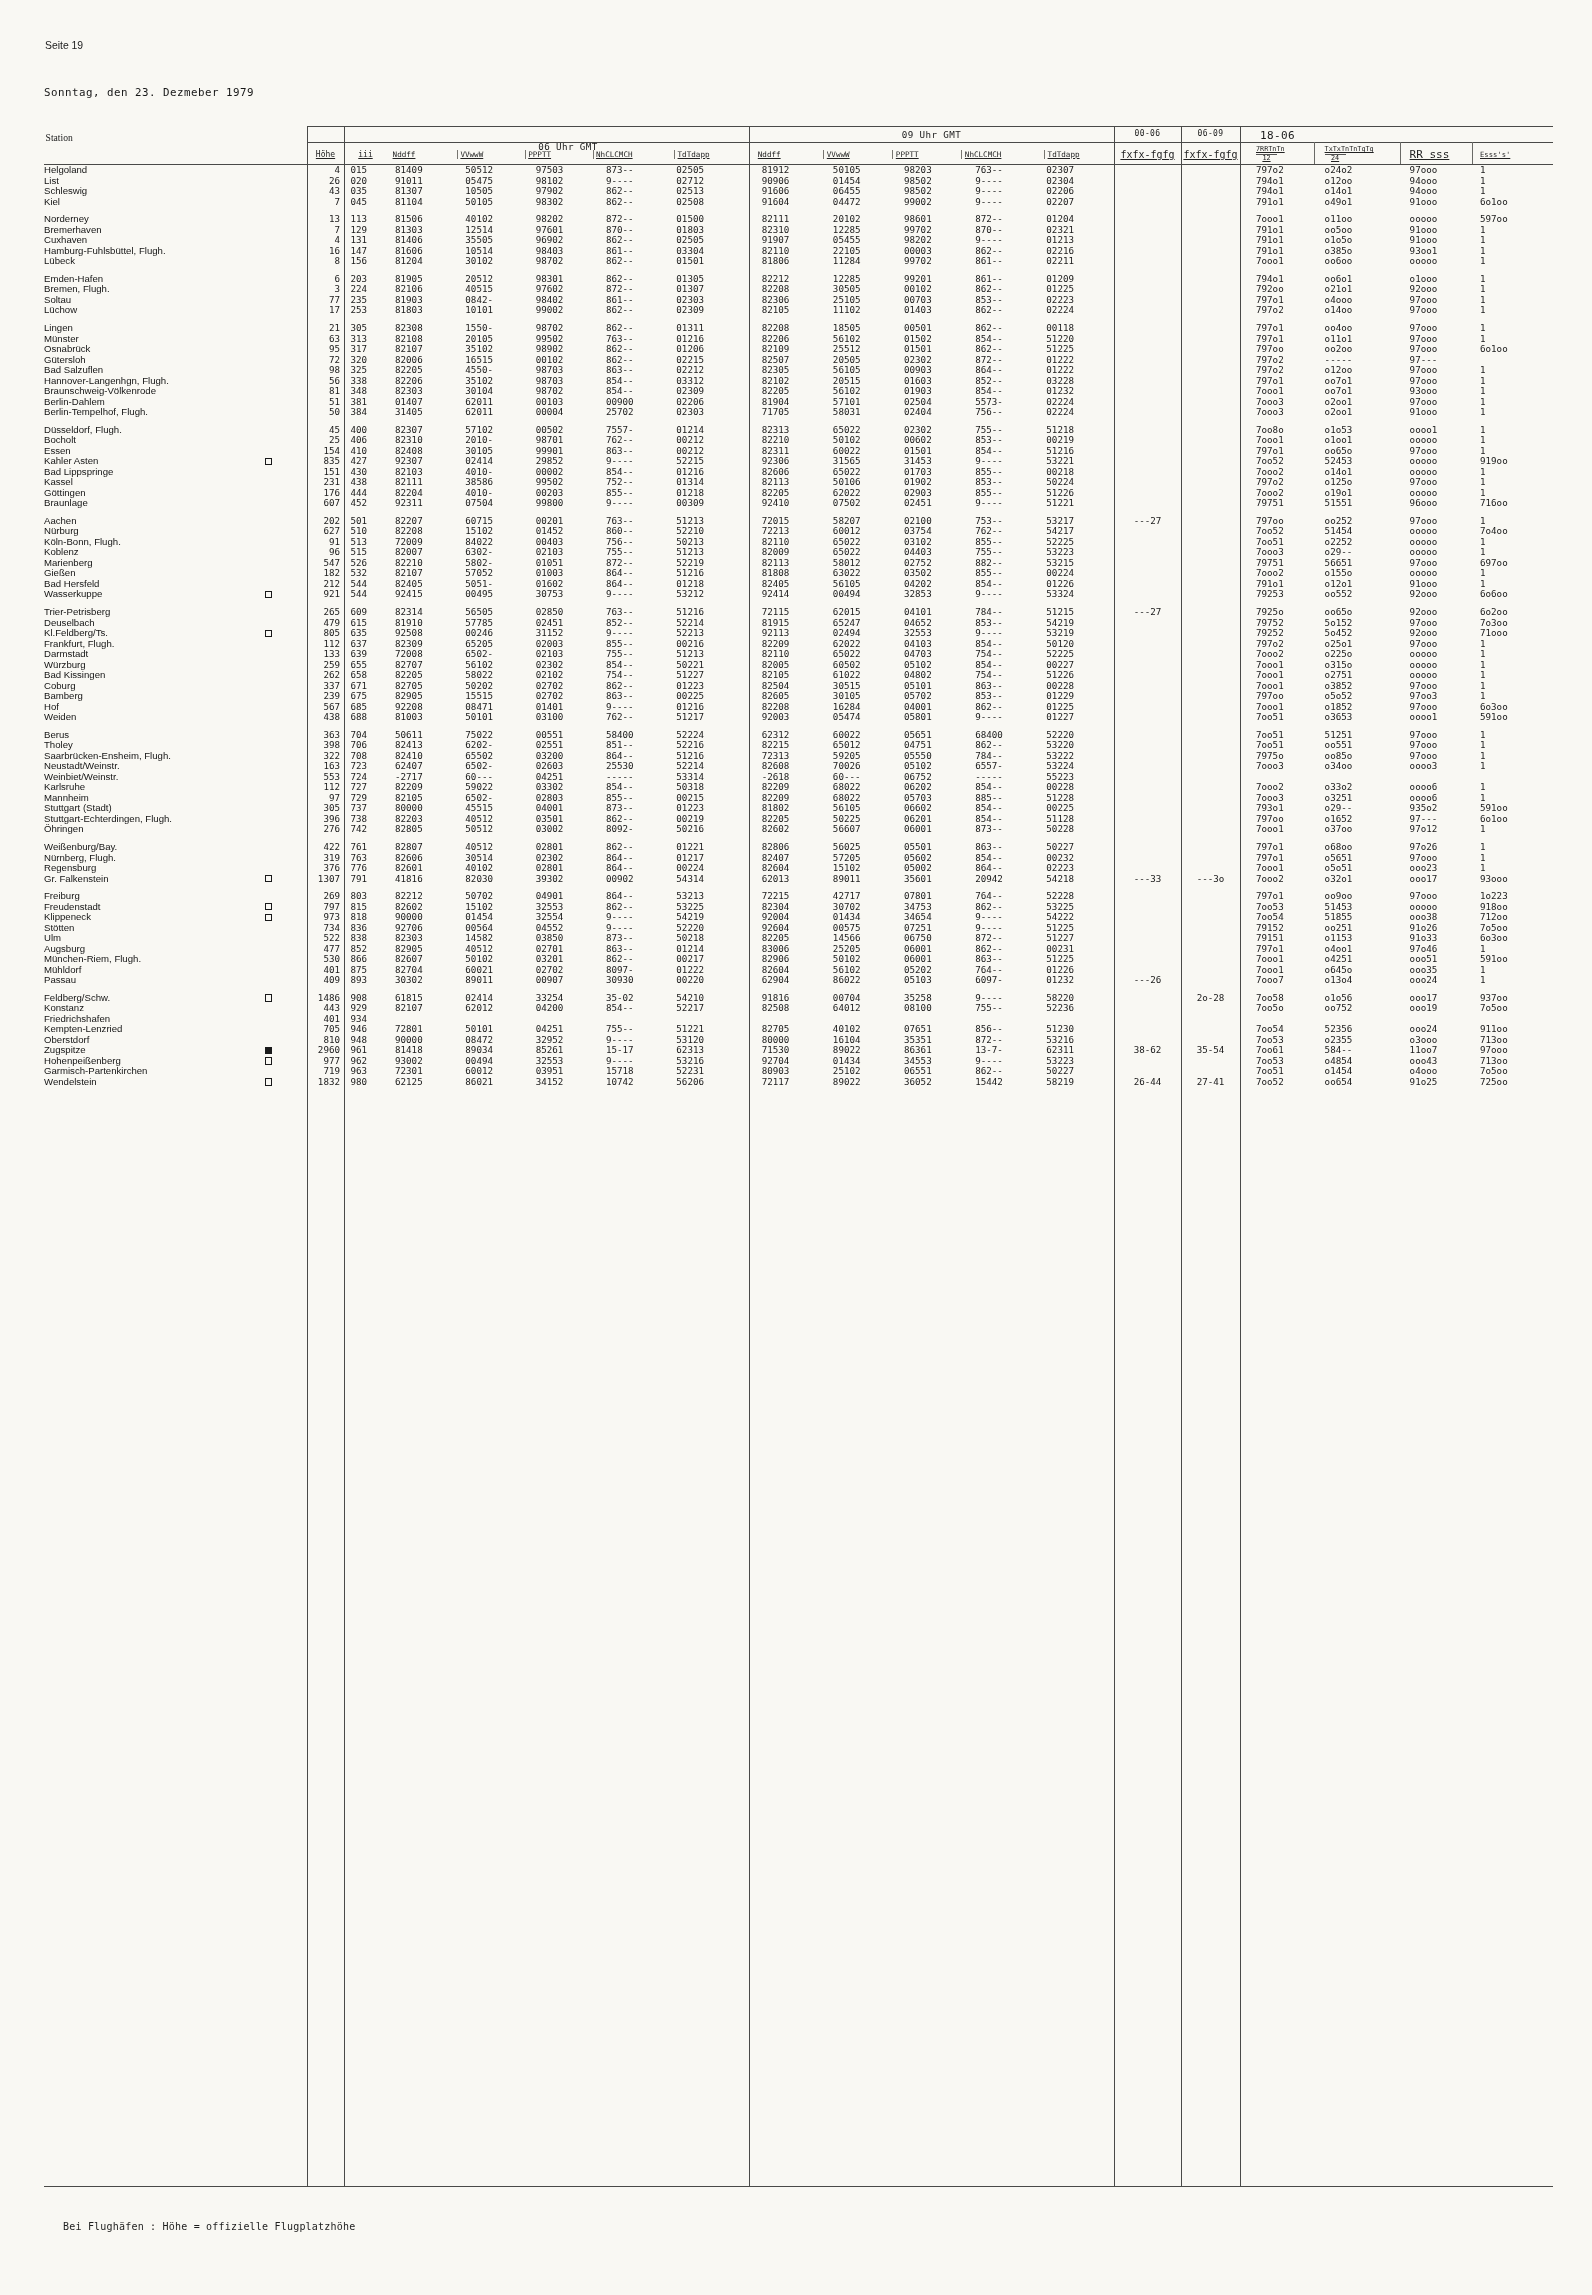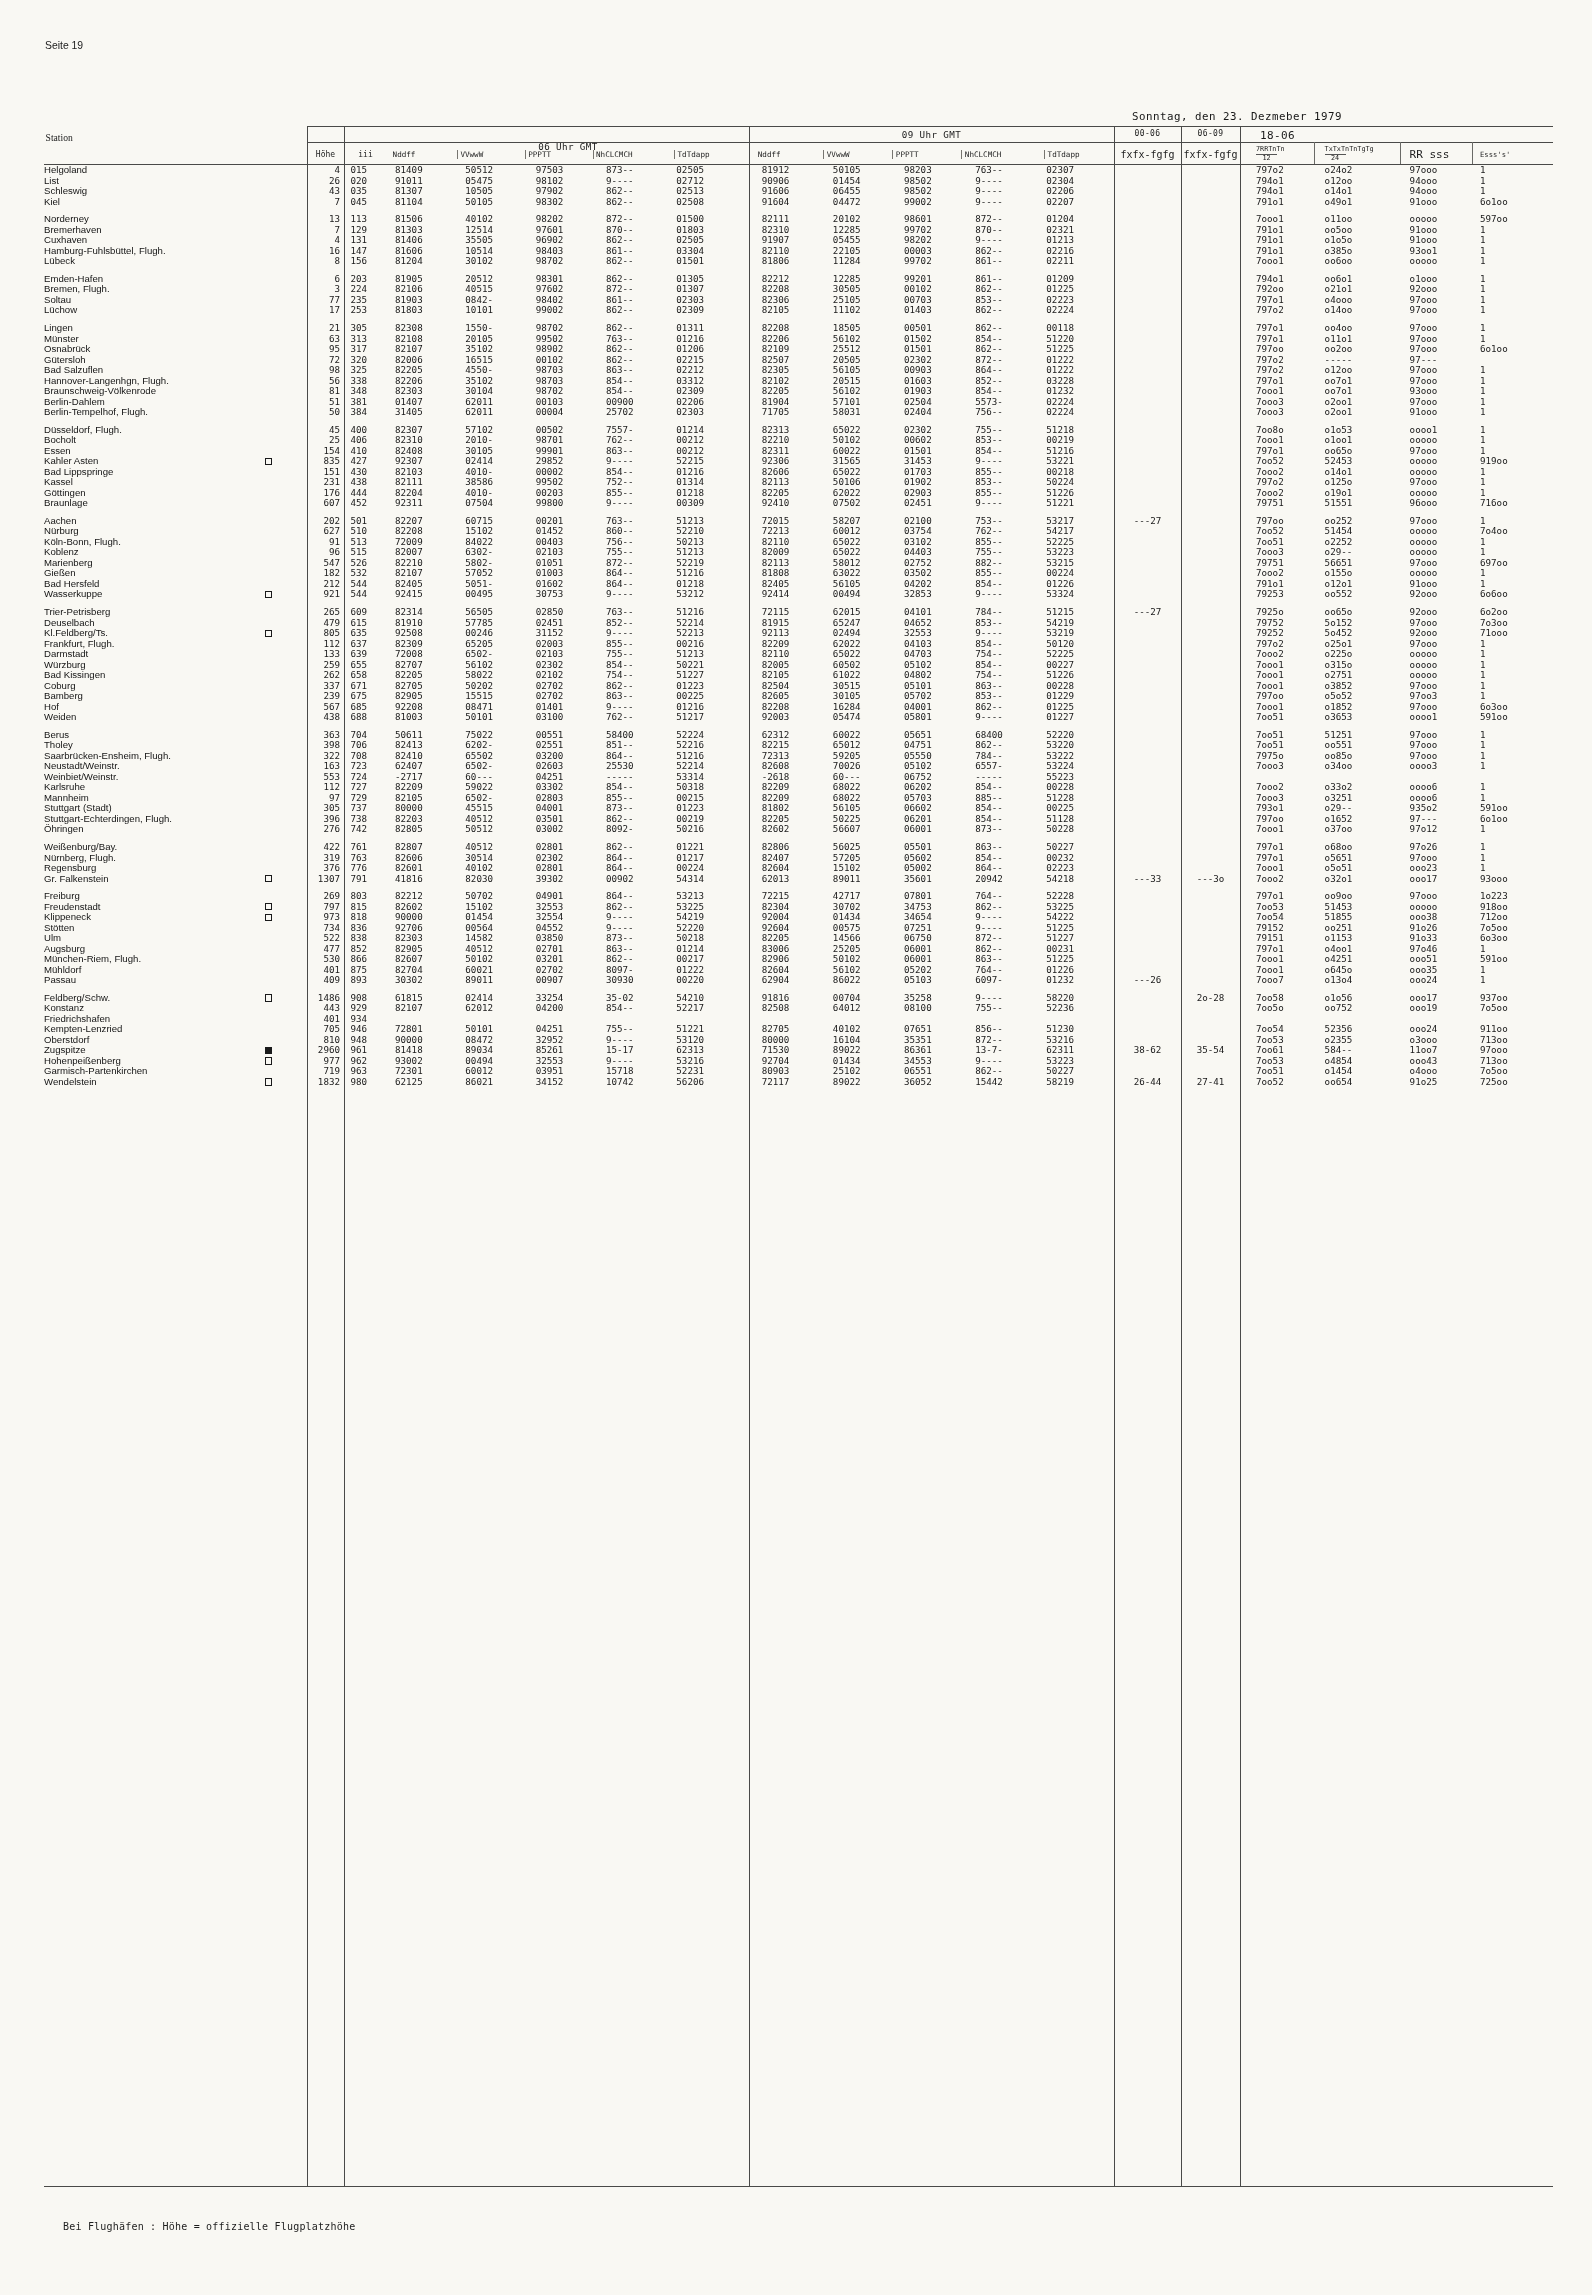--- a/index.html
+++ b/index.html
@@ -10,38 +10,38 @@
     background:#f9f8f3; color:#1a1a1a;
     font-family:"DejaVu Sans Mono", monospace;
     overflow:hidden;
   }
   .page-label {
     position:absolute; left:45px; top:40px;
     font-family:"Liberation Sans", sans-serif;
     font-size:10.4px; font-weight:normal; color:#222;
   }
   .title {
-    position:absolute; left:44px; top:110px; width:1298px;
-    text-align:right; font-size:10.8px; letter-spacing:0.5px; color:#161616;
+    position:absolute; left:44px; top:86px; width:1298px;
+    text-align:left; font-size:10.8px; letter-spacing:0.5px; color:#161616;
   }
   .table-wrap { position:absolute; left:44px; top:126px; width:1509px; height:2061px; }
   .vline { position:absolute; top:0; bottom:0; width:0.8px; background:#4a4a48; }
   .hline { position:absolute; height:0.8px; background:#4a4a48; }
   .htick { position:absolute; top:16px; height:22px; width:0.8px; background:#6a6a66; }
 
   .station-h {
     position:absolute; left:1.6px; top:6.4px;
     font-family:Liberation Serif, serif; font-size:9.6px;
   }
   .gh {
     position:absolute; top:3.2px; text-align:center; font-size:9.2px; letter-spacing:0.4px;
   }
   .hsub {
     position:absolute; top:17.5px; left:0; right:0; height:21px;
-    display:flex; font-size:7.6px; color:#222; align-items:center;
+    display:flex; font-size:7.6px; color:#222; align-items:center;text-decoration:underline;
   }
   .hsub .cell { white-space:nowrap; overflow:visible; }
   .hsub .lbl-hoehe { width:37px; text-align:center; font-size:8px; }
   .hsub .lbl-iii { width:43px; text-align:center; font-size:8px; }
   .hsub .sub-flex { display:flex; justify-content:space-between; align-items:center; height:100%; }
   .hsub .sub-flex span { padding:0 2.4px; }
   .hsub .sub-flex span + span { border-left:0.8px solid #77756f; }
   .hsub .lbl-ex { text-align:center; font-size:10px; }
   .hdr-stack { display:flex; flex-direction:column; align-items:flex-start; justify-content:space-between; line-height:7.2px; font-size:6.8px; }
   .hdr-stack .frac-bottom { border-top:0.8px solid #555; padding:0 6.4px; }

